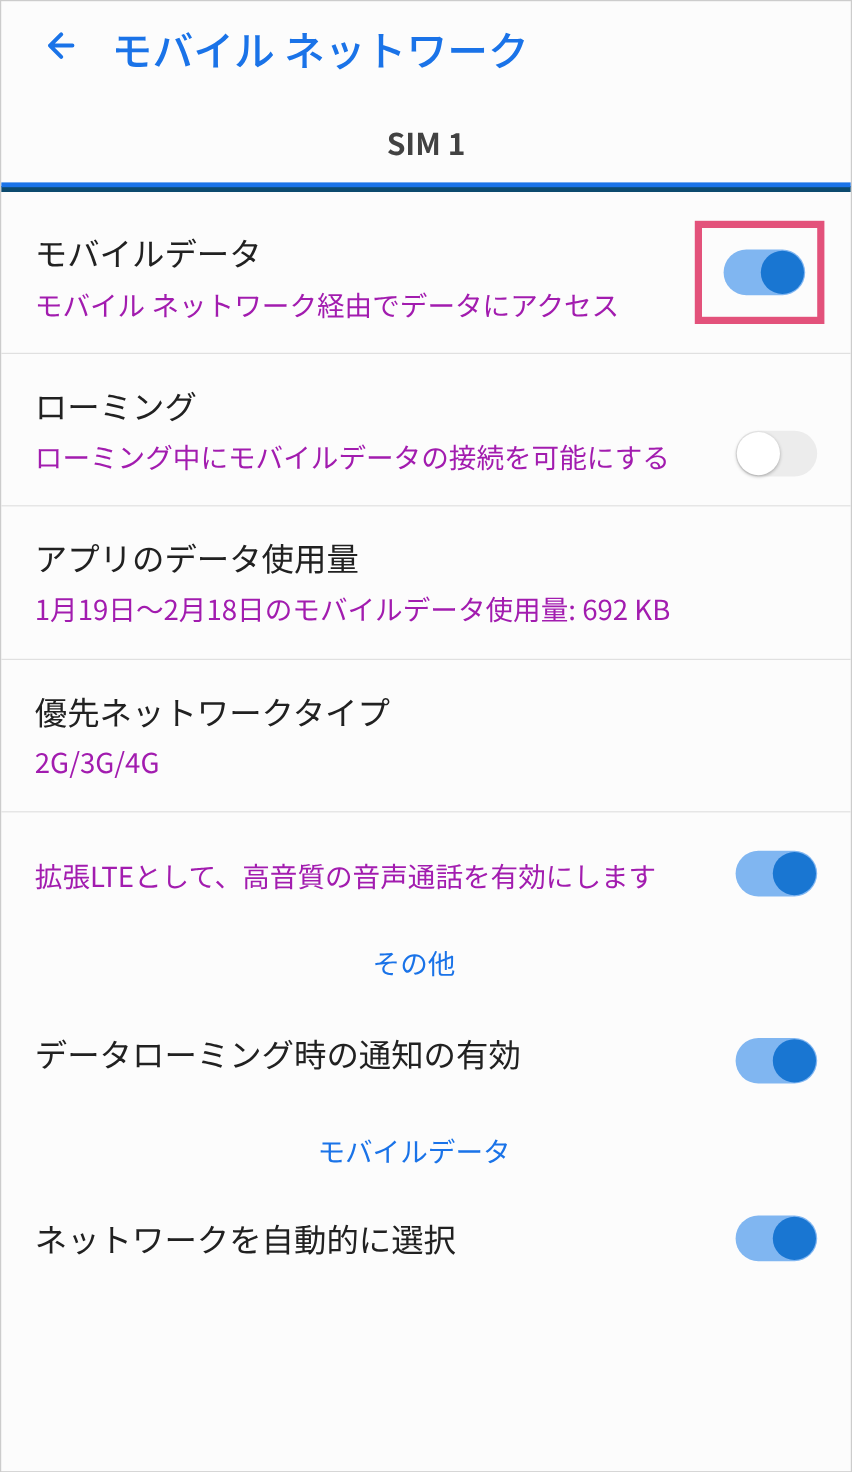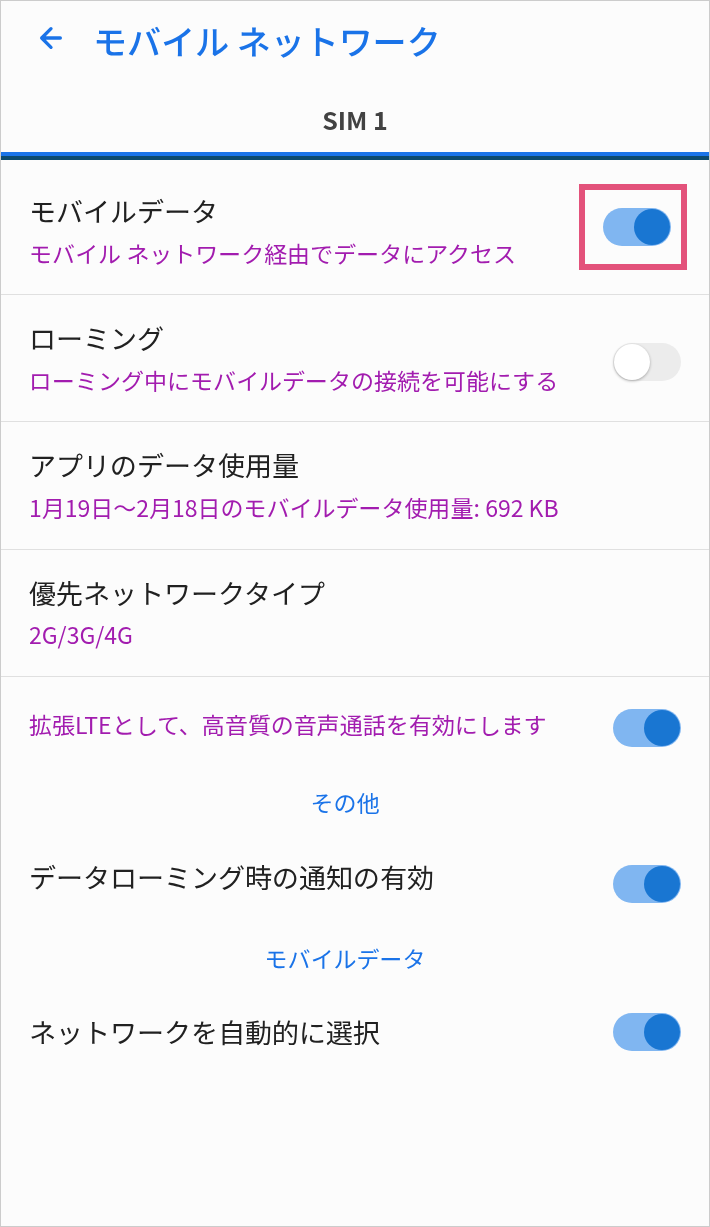--- a/index.html
+++ b/index.html
@@ -61,21 +61,21 @@
       left: 0;
       right: 0;
       height: 4px;
       background: #1a73e8;
     }
     .content {
       padding: 0;
     }
     .row {
       display: flex;
-      align-items: center;
+      align-items: flex-end;
       padding: 24px 28px 24px 28px;
       border-bottom: 1px solid #e0e0e0;
     }
     .row-text {
       flex: 1;
       padding-right: 10px;
     }
     .row-title {
       font-size: 27px;
       color: #212121;

